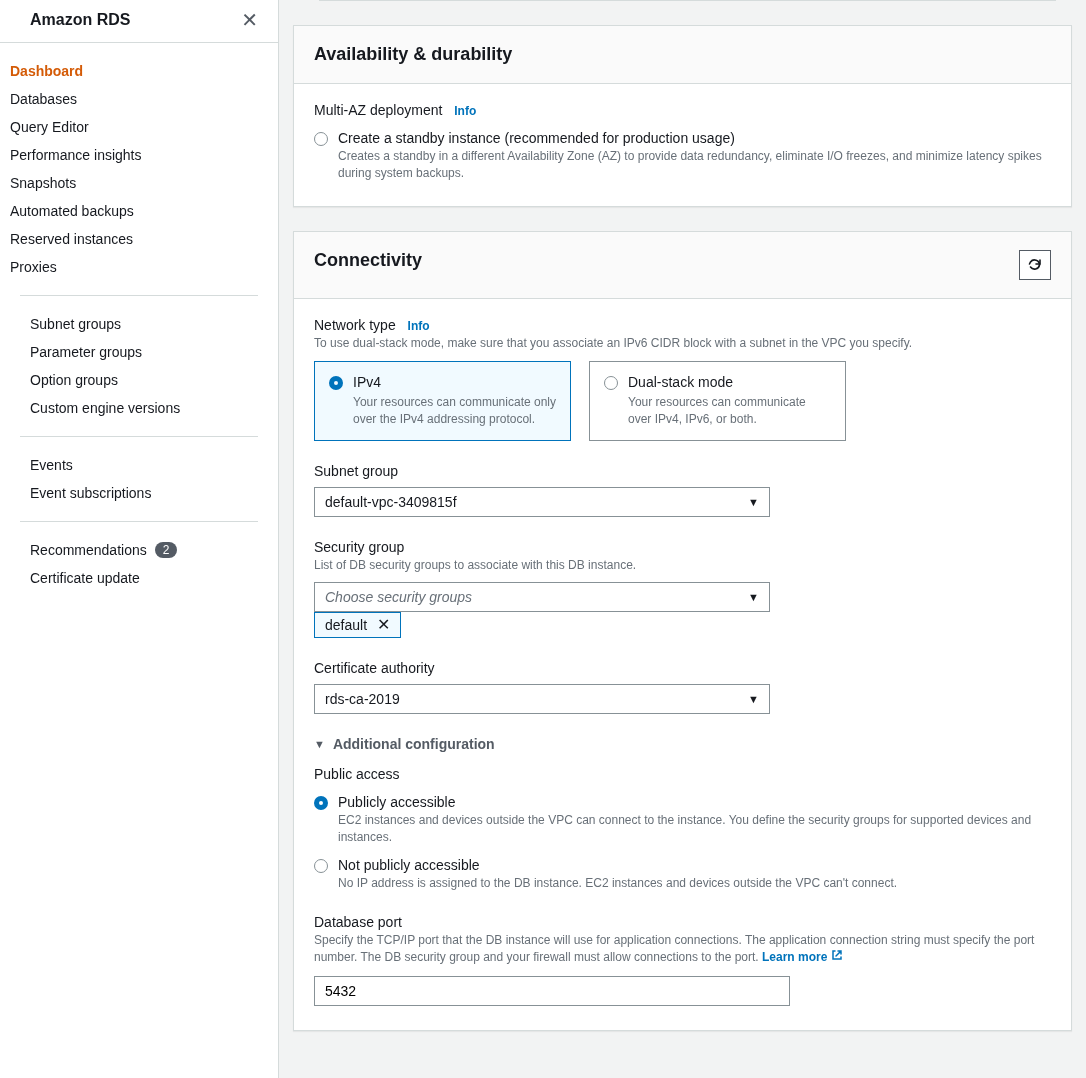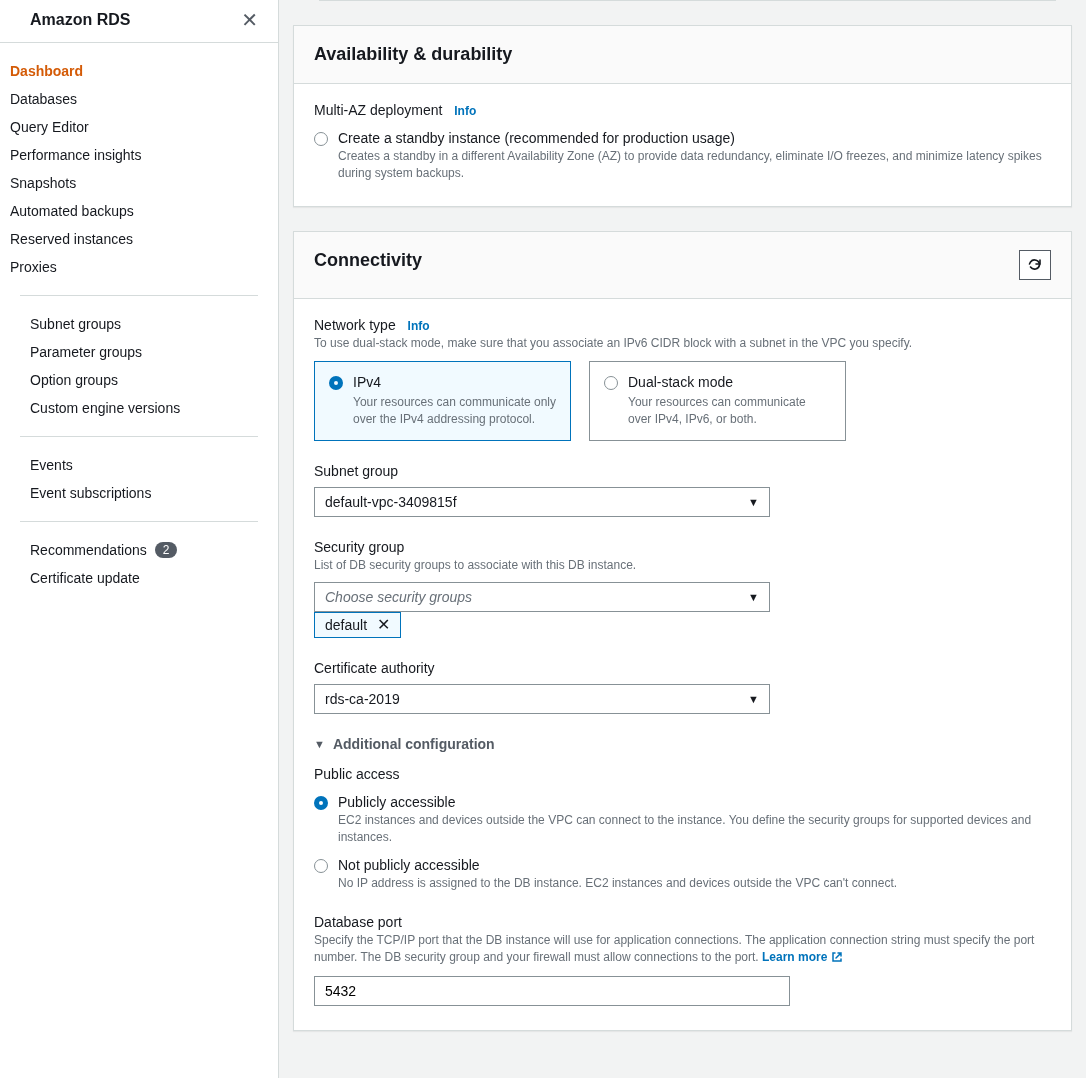--- a/index.html
+++ b/index.html
@@ -127,21 +127,21 @@
   display: flex; align-items: center; gap: 8px;
   margin-top: 22px; font-weight: 700; font-size: 14px; cursor:pointer;
   color:#545b64;
 }
 .expander .tri { font-size: 11px; }
 .text-input {
   width: 476px; max-width:100%;
   border: 1px solid #879196; padding: 6px 10px; font-size: 14px;
   margin-top: 10px; outline:none;
 }
-.learn-more { color: #0073bb; font-weight:700; font-size:12px; text-decoration:none; display:inline-flex; align-items:center; gap:4px;}
+.learn-more { color: #0073bb; font-weight:700; font-size:12px; text-decoration:none; display:inline-flex; gap:4px;}
 .first-line-divider { height:1px; background:#d5dbdb; margin: 0 16px 0 26px; }
 </style>
 </head>
 <body>
 
 <aside class="sidebar">
   <div class="sidebar-header">
     <h2>Amazon RDS</h2>
     <span class="close-x">✕</span>
   </div>

